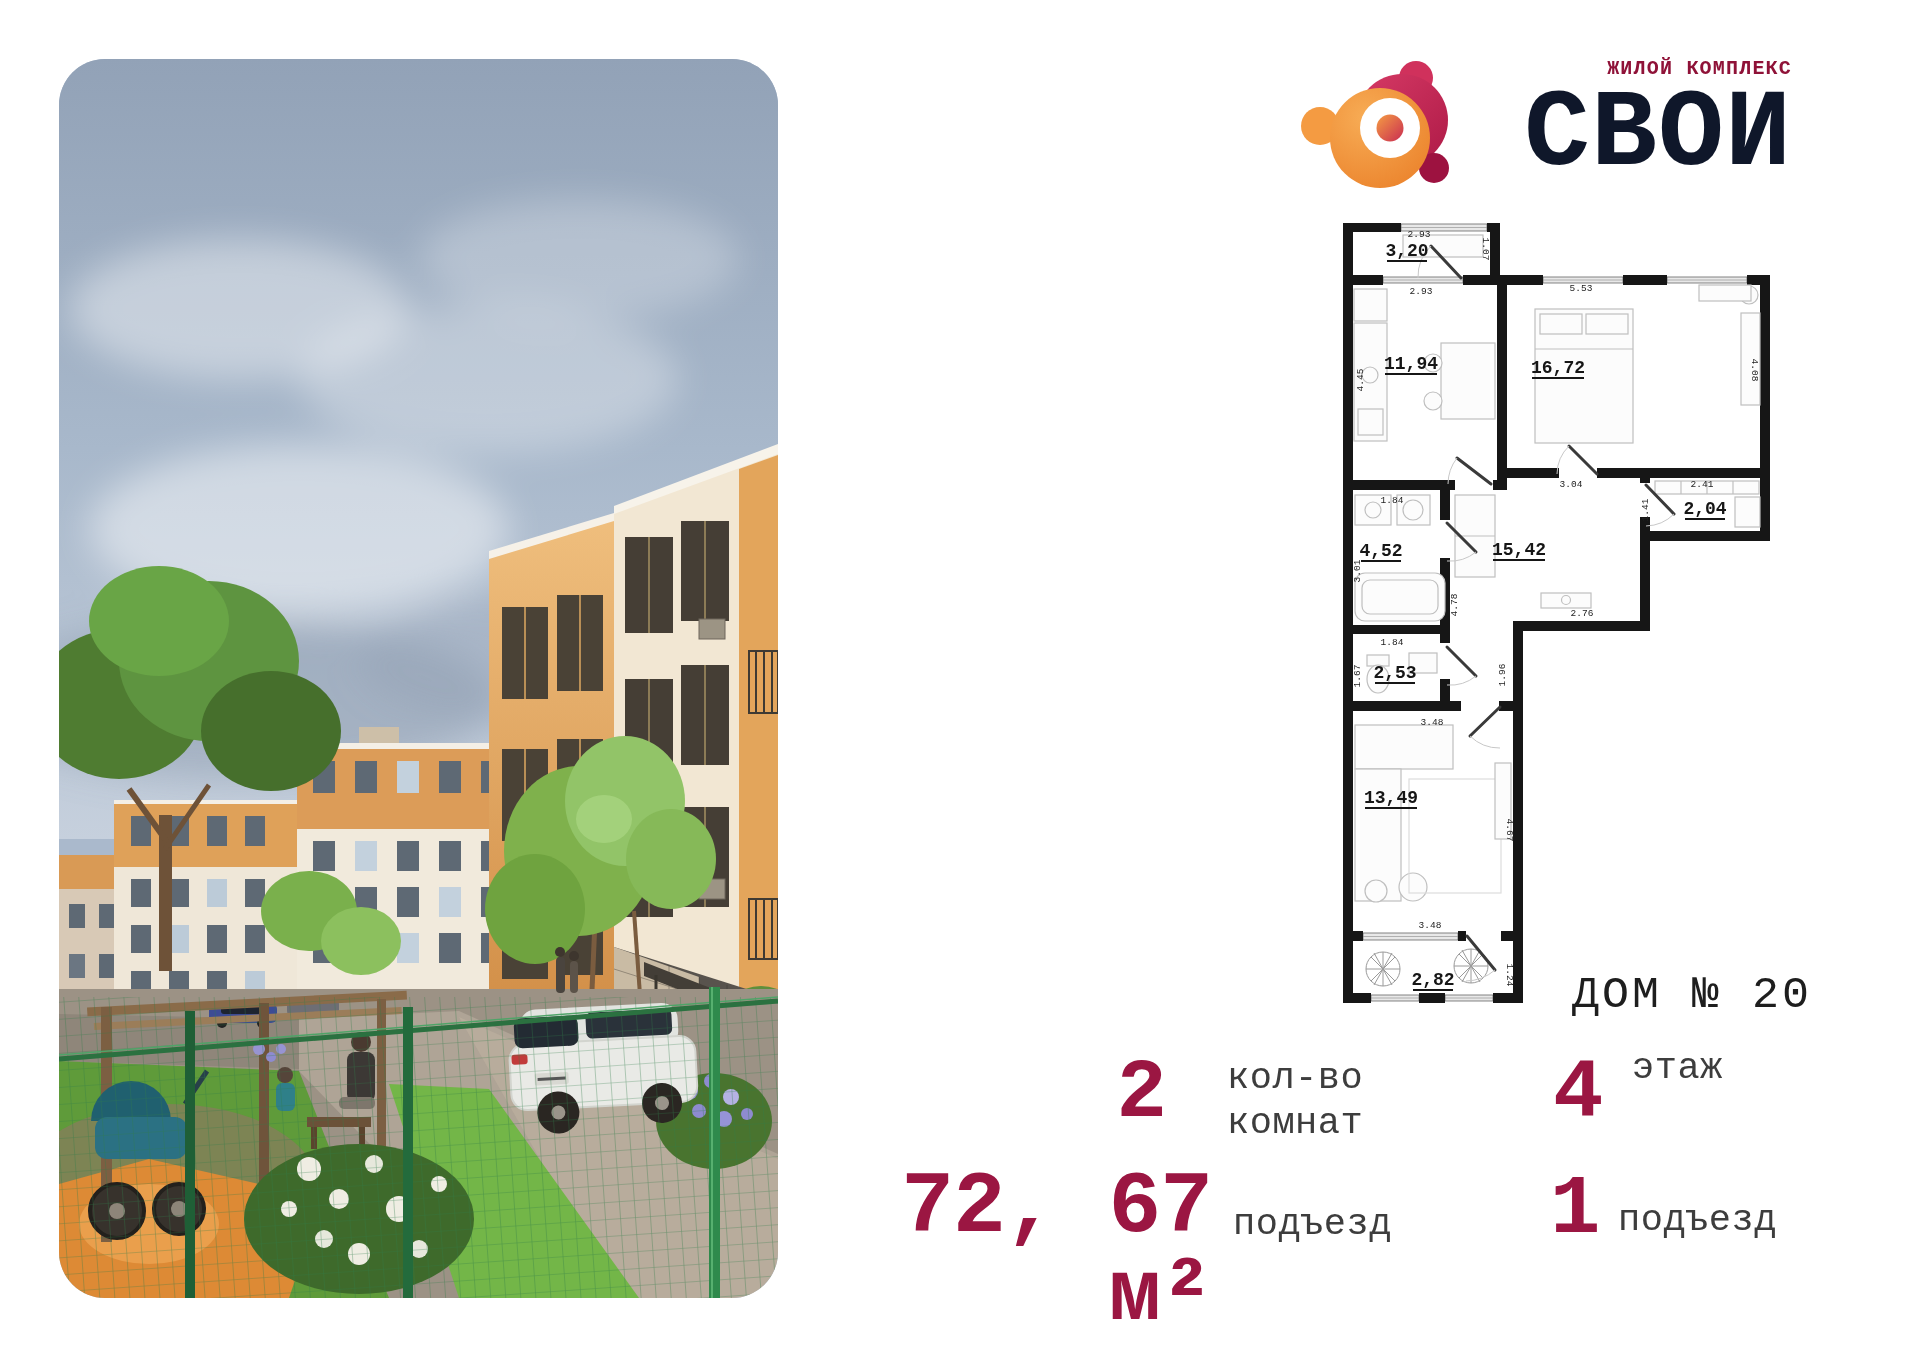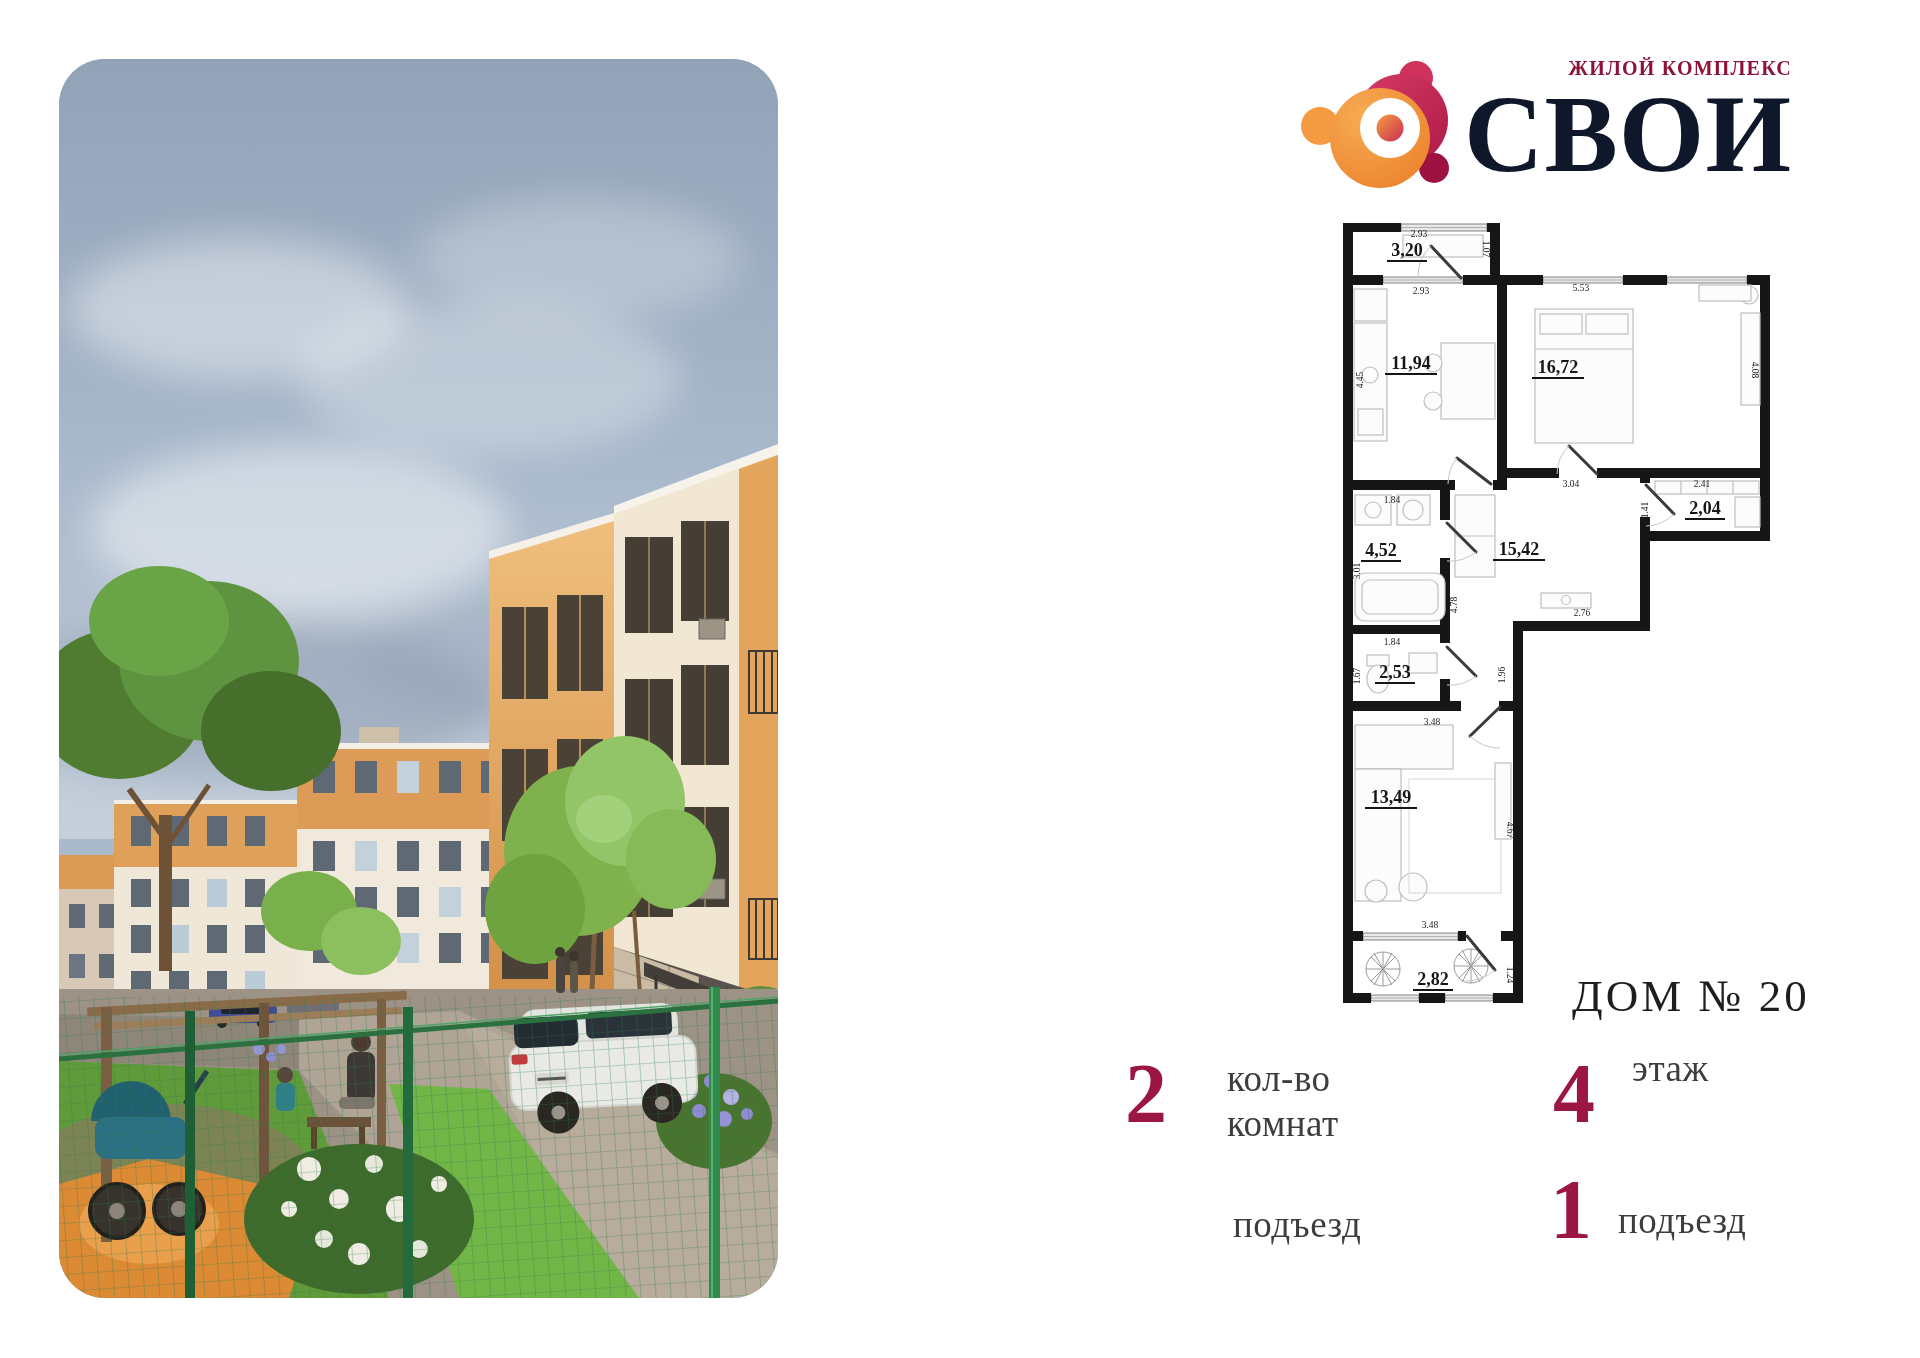--- a/index.html
+++ b/index.html
@@ -1,17 +1,17 @@
 <!DOCTYPE html>
 <html><head>
 <meta charset="utf-8">
 <style>
   html,body{margin:0;padding:0;background:#fff;}
   .stage{position:relative;width:1920px;height:1358px;background:#ffffff;overflow:hidden;
-         font-family:Liberation Serif, serif;}
+         font-family:Liberation Mono, monospace;}
   
   .photo{position:absolute;left:59px;top:59px;width:719px;height:1239px;border-radius:46px;
          overflow:hidden;background:#aab9cc;}
   .photo svg{display:block;}
   
   .logo-mark{position:absolute;left:1298px;top:50px;width:160px;height:160px;}
   .logo-text{position:absolute;left:1440px;top:57px;width:352px;text-align:right;}
   .tagline{font-size:20px;font-weight:700;letter-spacing:1.2px;color:#8F1238;}
   .brand{font-size:110px;font-weight:800;letter-spacing:1px;line-height:.92;color:#0f172a;margin-top:4px;}
   
@@ -567,17 +567,18 @@
       <text class="fp-dim" x="164" y="752" transform="rotate(90 164 752)">1.24</text>
     </g>
   </svg>
 
   <div class="house">ДОМ № 20</div>
 
   <div class="num" id="n-rooms">2</div>
   <div class="lbl" id="l-rooms">кол-во комнат</div>
   <div class="num" id="n-floor">4</div>
   <div class="lbl" id="l-floor">этаж</div>
+  <div class="num" id="n-area">72, 67 м²</div>
   <div class="lbl" id="l-area">подъезд</div>
   <div class="num" id="n-entrance">1</div>
   <div class="lbl" id="l-entrance">подъезд</div>
 
 </div>
 
 </body></html>

